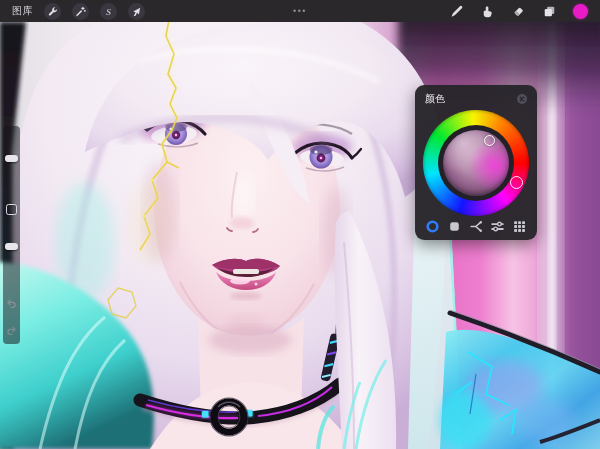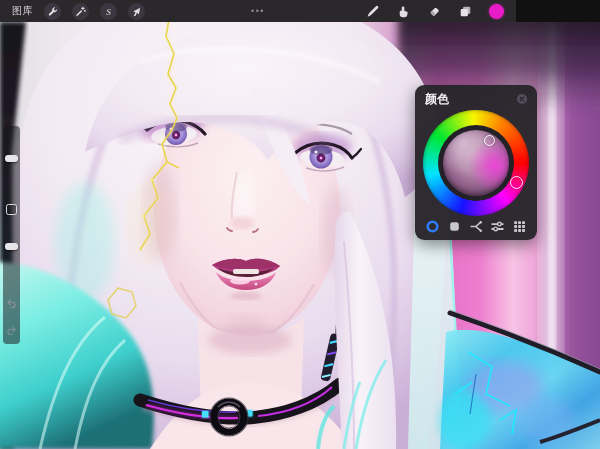--- a/index.html
+++ b/index.html
@@ -1,20 +1,20 @@
 <!DOCTYPE html>
 <html><head>
 <meta charset="utf-8">
 <style>
   html,body{margin:0;padding:0;background:#000;}
   .app{position:relative;width:600px;height:449px;overflow:hidden;background:#111;
        font-family:"Liberation Sans",sans-serif;-webkit-font-smoothing:antialiased;}
 
   
-  .toolbar{position:absolute;left:0;top:0;width:516px;height:22px;background:#2b282c;
+  .toolbar{position:absolute;left:0;top:0;width:600px;height:22px;background:#2b282c;
            display:flex;align-items:center;z-index:50;}
   .tb-left{display:flex;align-items:center;gap:11px;padding-left:12px;}
   .gallery-label{font-size:10px;color:#d6d3d9;letter-spacing:.5px;white-space:nowrap;cursor:default;}
   .tb-iconbtn{width:17px;height:17px;border-radius:50%;background:#3a3740;display:flex;
               align-items:center;justify-content:center;flex:0 0 auto;}
   .tb-center{position:absolute;left:50%;top:0;transform:translateX(-50%);height:22px;
              display:flex;align-items:center;color:#8d8992;font-size:9px;letter-spacing:1.5px;}
   .tb-right{margin-left:auto;display:flex;align-items:center;gap:17px;padding-right:12px;}
   .tb-plainbtn{width:14px;height:14px;display:flex;align-items:center;justify-content:center;}
   .color-swatch{width:15px;height:15px;border-radius:50%;background:#e81cc6;box-shadow:0 0 3px rgba(232,28,198,.6);}
@@ -31,21 +31,21 @@
   .handle-size{top:29px;} .handle-opacity{top:117px;}
   .modify-btn{position:absolute;left:3px;top:78px;width:9px;height:9px;border:1.6px solid #dcdae0;
               border-radius:2.5px;background:rgba(30,30,34,.35);}
   .undo-btn{position:absolute;left:3px;top:172px;width:11px;height:11px;opacity:.8;}
   .redo-btn{position:absolute;left:3px;top:199px;width:11px;height:11px;opacity:.65;}
 
   
   .color-panel{position:absolute;left:415px;top:85px;width:122px;height:155px;z-index:60;
                background:rgba(39,37,42,.97);border-radius:9px;box-shadow:0 5px 16px rgba(0,0,0,.45);}
   .cp-header{display:flex;align-items:center;justify-content:space-between;padding:6px 9px 0 10px;height:16px;}
-  .cp-title{font-size:12px;font-weight:700;color:#f0eef2;}
+  .cp-title{font-size:10px;font-weight:400;color:#f0eef2;}
   .cp-close{width:12px;height:12px;}
   .wheel{position:relative;width:106px;height:106px;margin:3px auto 0;}
   .hue-ring{position:absolute;inset:0;border-radius:50%;
     background:conic-gradient(from 90deg,#ff0000 0%,#ff00ff 14%,#1414ff 30%,#00e4ff 46%,#00e830 60%,#f6f600 74%,#ff8400 84%,#ff0000 100%);
     box-shadow:inset 0 0 4px rgba(0,0,0,.4);}
   .hue-hole{position:absolute;inset:15px;border-radius:50%;background:#232127;}
   .sat-disc{position:absolute;inset:20px;border-radius:50%;
     background:
       radial-gradient(circle at 78% 54%,rgba(240,66,218,.95),rgba(240,66,218,0) 42%),
       radial-gradient(circle at 30% 20%,rgba(242,228,240,.55),rgba(242,228,240,0) 45%),

